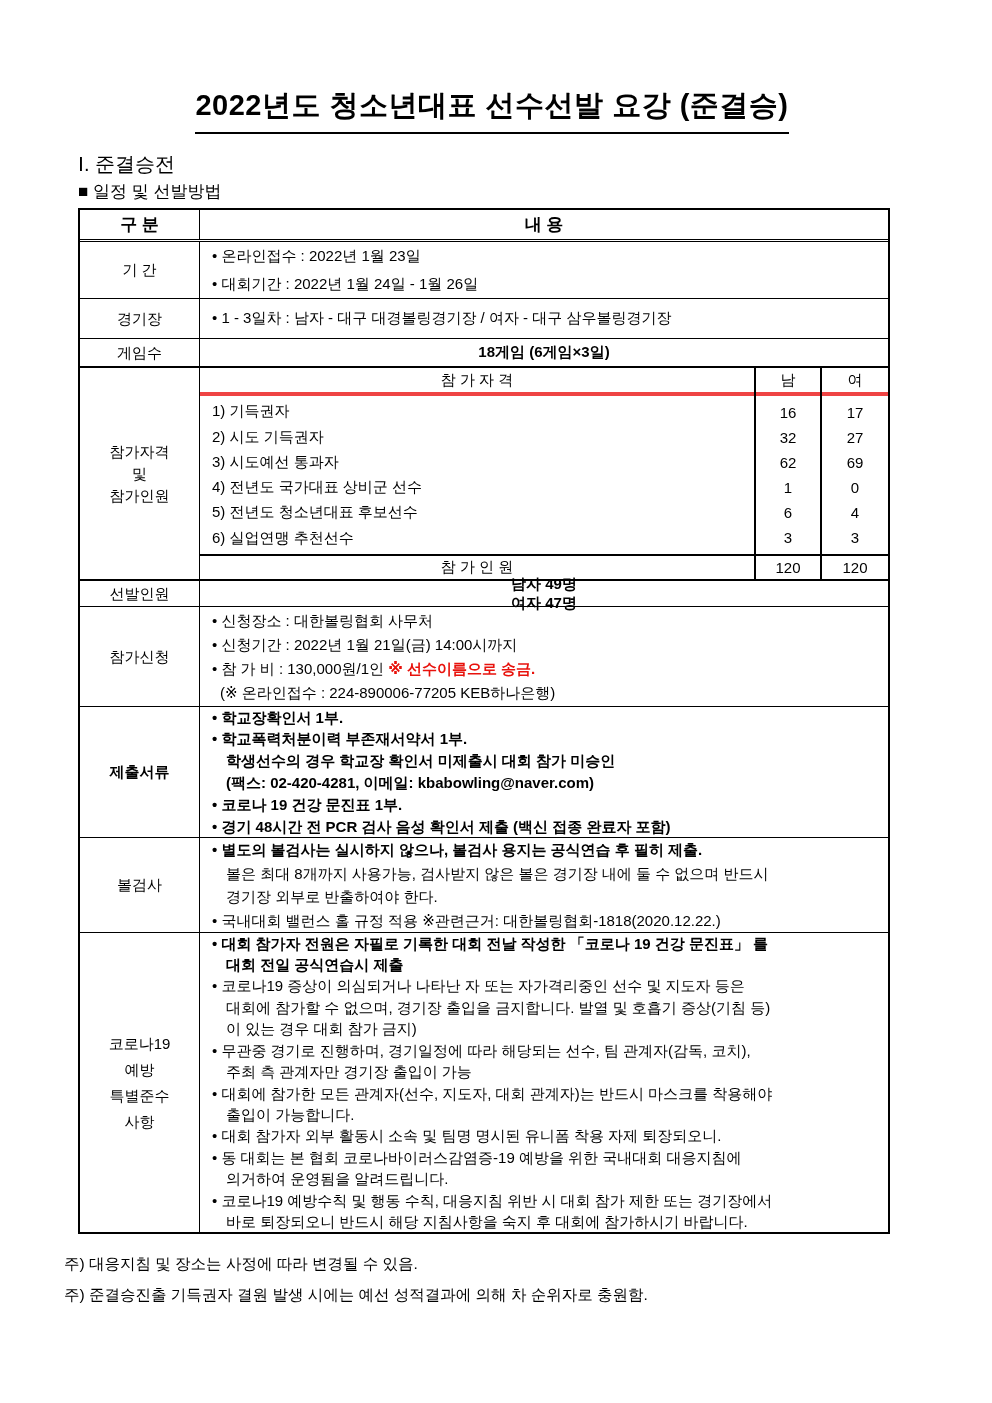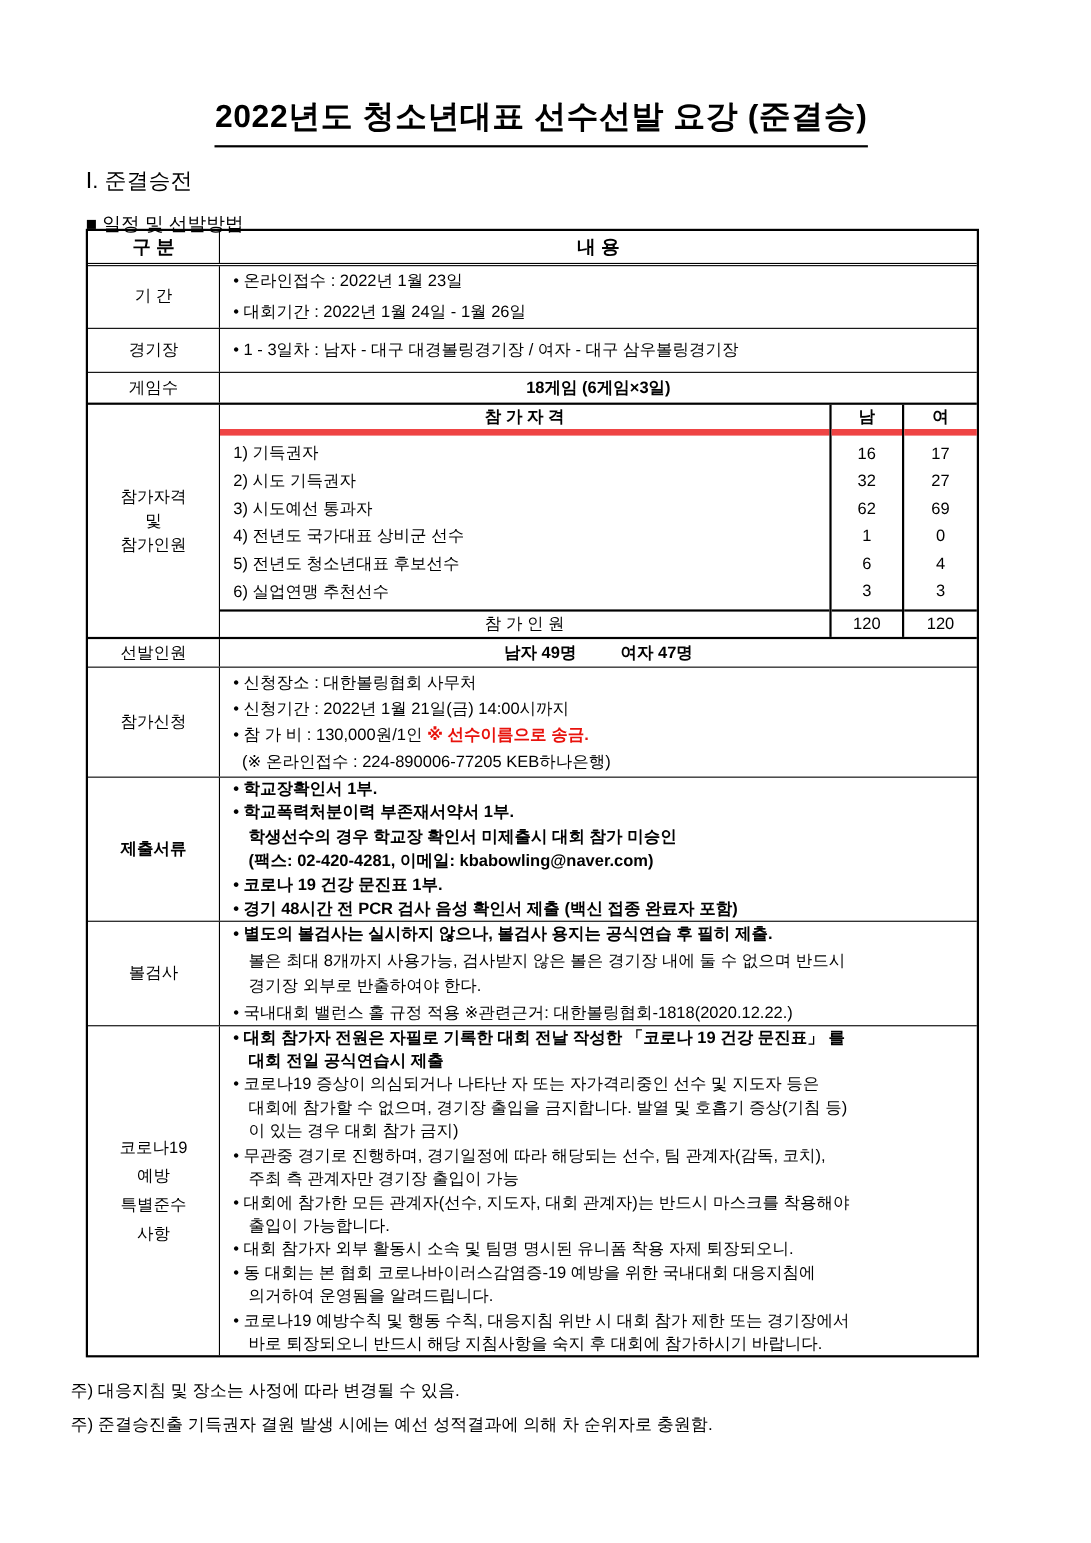--- a/index.html
+++ b/index.html
@@ -9,21 +9,21 @@
     -webkit-font-smoothing:none;
   }
   .abs{position:absolute;}
   
   .title-wrap{top:86px;left:0;width:984px;text-align:center;}
   .title-text{
     display:inline-block;font-size:29px;font-weight:bold;letter-spacing:0.5px;
     border-bottom:2.5px solid #000;padding-bottom:6px;
   }
   .h1{top:151px;left:78px;font-size:20px;}
-  .h2{top:192px;left:78px;font-size:17px;}
+  .h2{top:180px;left:78px;font-size:17px;}
 
   
   .doc-table{
     top:208px;left:78px;width:812px;box-sizing:border-box;
     border:2px solid #000;font-size:15px;
   }
   .row{display:flex;border-top:1px solid #000;box-sizing:border-box;}
   .row.no-top{border-top:none;}
   .row.thick-top{border-top:2px solid #000;}
   .label-cell{
@@ -41,38 +41,38 @@
   .r-head{height:32px;border-bottom:3px double #000;font-size:17px;font-weight:bold;}
   .r-head .content-cell{align-items:center;}
   
   .r-period{height:56px;border-top:none;}
   .r-period .ln{line-height:28px;}
   .r-venue{height:40px;}
   .r-games{height:28px;}
   .r-games .content-cell{align-items:center;font-weight:bold;}
   .r-elig{height:213px;}
   .r-sel{height:27px;}
-  .r-sel .content-cell{flex-direction:row;align-items:center;justify-content:center;font-weight:bold;}
+  .r-sel .content-cell{flex-direction:column;align-items:center;justify-content:center;font-weight:bold;}
   .r-sel .sel-val{margin:0 20px;}
   .r-app{height:100px;}
   .r-app .ln{line-height:24px;}
   .r-app .ln.cont{padding-left:20px;}
   .r-doc{height:131px;font-weight:bold;}
   .r-doc .ln{line-height:21.8px;}
   .r-doc .label-cell{font-weight:bold;}
   .r-ball{height:95px;}
   .r-ball .ln{line-height:23.5px;}
   .r-covid{height:300px;}
   .r-covid .ln{line-height:21.4px;}
   .r-covid .label-cell{line-height:26px;}
 
   
   .elig{flex-direction:row;padding:0;}
   .elig-names{flex:1;display:flex;flex-direction:column;}
-  .sub-h{height:28px;flex:0 0 28px;border-bottom:6px solid #ef4444;display:flex;align-items:center;justify-content:center;box-sizing:border-box;font-weight:bold;}
+  .sub-h{height:28px;flex:0 0 28px;border-bottom:4px solid #ef4444;display:flex;align-items:center;justify-content:center;box-sizing:border-box;}
   .names-list{flex:1;display:flex;flex-direction:column;justify-content:space-evenly;padding-left:12px;}
   .total-cell{height:25px;flex:0 0 25px;border-top:2px solid #000;display:flex;align-items:center;justify-content:center;box-sizing:border-box;}
   .num-col{display:flex;flex-direction:column;text-align:center;box-sizing:border-box;}
   .num-col.male{width:68px;flex:0 0 68px;border-left:2px solid #000;border-right:2px solid #000;}
   .num-col.female{width:66px;flex:0 0 66px;}
   .num-list{flex:1;display:flex;flex-direction:column;justify-content:space-evenly;}
 
   
   .note1{top:1254px;left:64px;font-size:15.5px;}
   .note2{top:1285px;left:64px;font-size:15.5px;}

